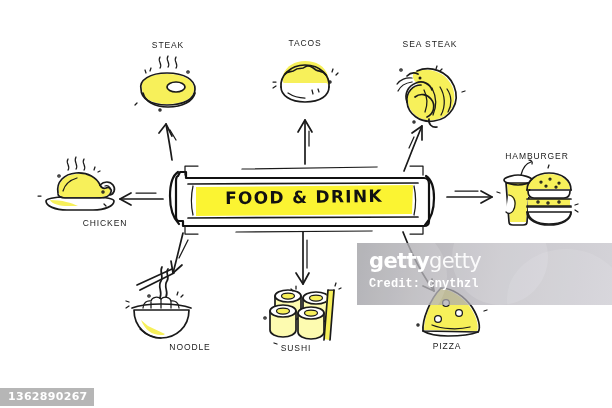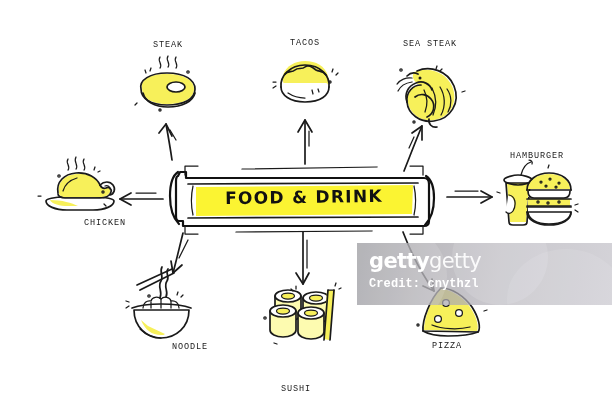--- a/index.html
+++ b/index.html
@@ -22,21 +22,21 @@
     position: absolute;
     top: 0;
     left: 0;
     width: 612px;
     height: 408px;
   }
 
   
   .node-label {
     position: absolute;
-    font-family: Liberation Mono, monospace;
+    font-family: Liberation Sans, sans-serif;
     font-size: 8.5px;
     letter-spacing: 0.9px;
     color: #1a1a1a;
     white-space: nowrap;
     text-align: center;
     transform: translateX(-50%);
     font-weight: 500;
   }
 
   
@@ -433,26 +433,27 @@
 
   <div id="center-banner">
     <div class="banner-text">FOOD &amp; DRINK</div>
   </div>
 
   <div class="node-label" style="left:168px; top:40px;">STEAK</div>
   <div class="node-label" style="left:305px; top:38px;">TACOS</div>
   <div class="node-label" style="left:430px; top:39px;">SEA STEAK</div>
   <div class="node-label" style="left:537px; top:151px;">HAMBURGER</div>
   <div class="node-label" style="left:447px; top:341px;">PIZZA</div>
-  <div class="node-label" style="left:296px; top:343px;margin-top:41px;">SUSHI</div>
+  <div class="node-label" style="left:296px; top:343px;">SUSHI</div>
   <div class="node-label" style="left:161px; top:342px;margin-left:29px;">NOODLE</div>
   <div class="node-label" style="left:77px; top:218px;margin-left:28px;">CHICKEN</div>
 
   <div id="getty-watermark">
     <div class="blob" style="left:-30px; top:-22px; width:120px; height:110px;"></div>
     <div class="blob" style="left:95px; top:-34px; width:96px; height:96px;"></div>
     <div class="blob" style="left:150px; top:6px; width:118px; height:100px; background:rgba(255,255,255,0.10);"></div>
     <div class="wm-logo"><span class="b">getty</span><span class="l">getty</span></div>
     <div class="wm-credit">Credit: cnythzl</div>
   </div>
 
+  <div id="asset-id">1362890267</div>
 
 </div>
 
 </body></html>

